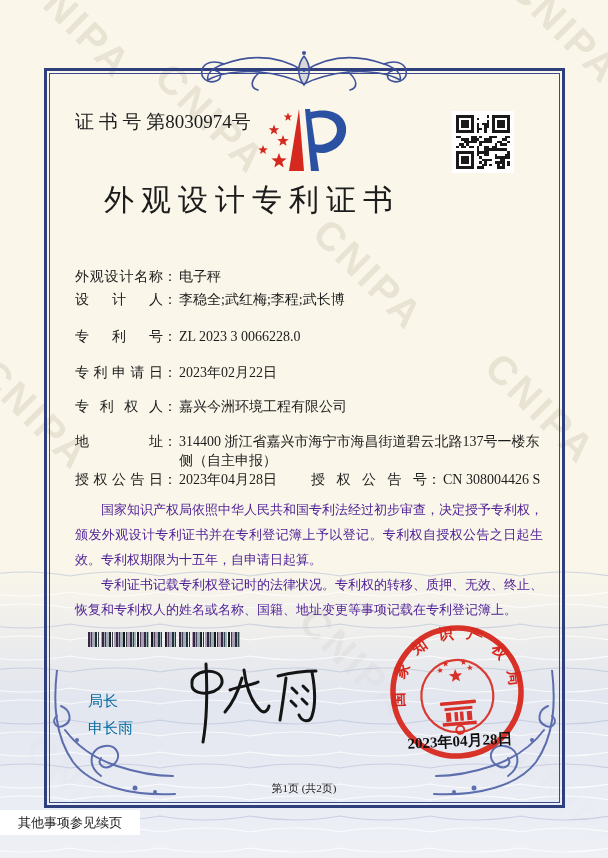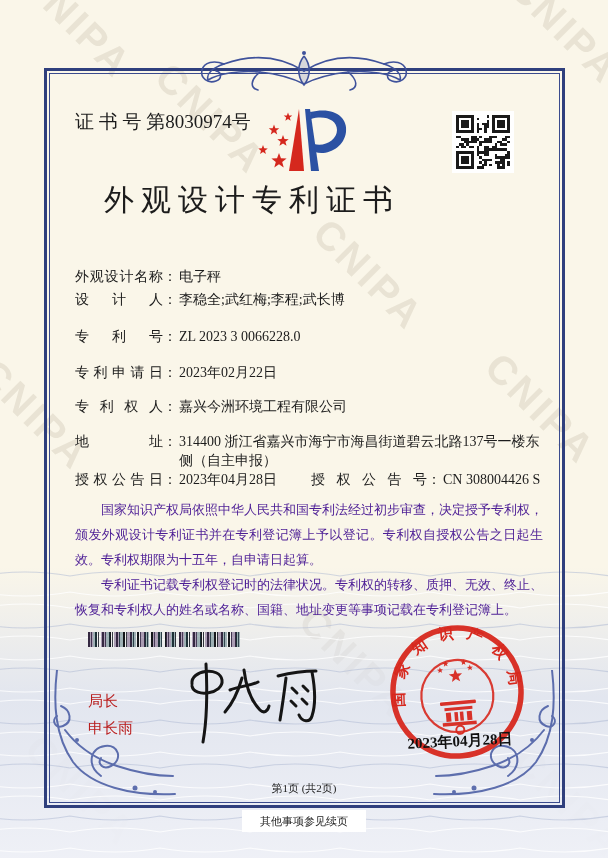--- a/index.html
+++ b/index.html
@@ -31,28 +31,28 @@
   .grant2{position:absolute;left:236px;top:0;display:flex;}
   .grant2 .flabel{width:116px;}
   .paras{position:absolute;left:75px;top:498px;width:468px;z-index:4;font-size:13px;
          line-height:1.92;text-align:justify;color:#4c1d95;}
   .paras p{margin:0;text-indent:2em;}
   .barcode{position:absolute;left:88px;top:632px;width:152px;height:15px;z-index:4;
     background:
       repeating-linear-gradient(90deg,rgba(90,60,110,.45) 0 5px,rgba(40,85,95,.4) 5px 9px,rgba(0,0,0,0) 9px 13px),
       repeating-linear-gradient(90deg,#17191d 0 2px,rgba(0,0,0,0) 2px 3px,#2c2f38 3px 4px,rgba(0,0,0,0) 4px 7px,#14161a 7px 9px,rgba(0,0,0,0) 9px 10px,#3a3d46 10px 11px,rgba(0,0,0,0) 11px 14px);}
   .officer{position:absolute;left:88px;z-index:4;font-family:"Liberation Sans","DejaVu Sans",sans-serif;
-           font-size:15px;font-weight:500;color:#b91c1c;}
+           font-size:15px;font-weight:500;color:#0369a1;}
   .officer.t1{top:692px;} .officer.t2{top:719px;}
   .signature{position:absolute;left:170px;top:656px;z-index:4;}
   .seal{position:absolute;left:387px;top:622px;z-index:5;transform:rotate(-5deg);}
   .seal-date{position:absolute;left:393px;top:732px;width:134px;text-align:center;z-index:6;
              font-size:15px;font-weight:600;transform:rotate(-3deg);color:#111;}
   .page-num{position:absolute;left:0;top:781px;width:608px;text-align:center;font-size:11px;z-index:4;}
-  .foot-note{position:absolute;left:0;top:814px;width:608px;text-align:center;z-index:4;font-size:11px;}
+  .foot-note{position:absolute;left:0;top:814px;width:608px;text-align:left;z-index:4;font-size:13px;}
   .foot-note span{background:#ffffff;padding:5px 18px;}
 </style>
 </head>
 <body>
 
 <div class="page">
 
   <div class="wm-layer" id="wm-layer">
       <span class="wm" style="left: 8px; top: 0px;">CNIPA</span>
       <span class="wm" style="left: 496px; top: 6px;">CNIPA</span>

